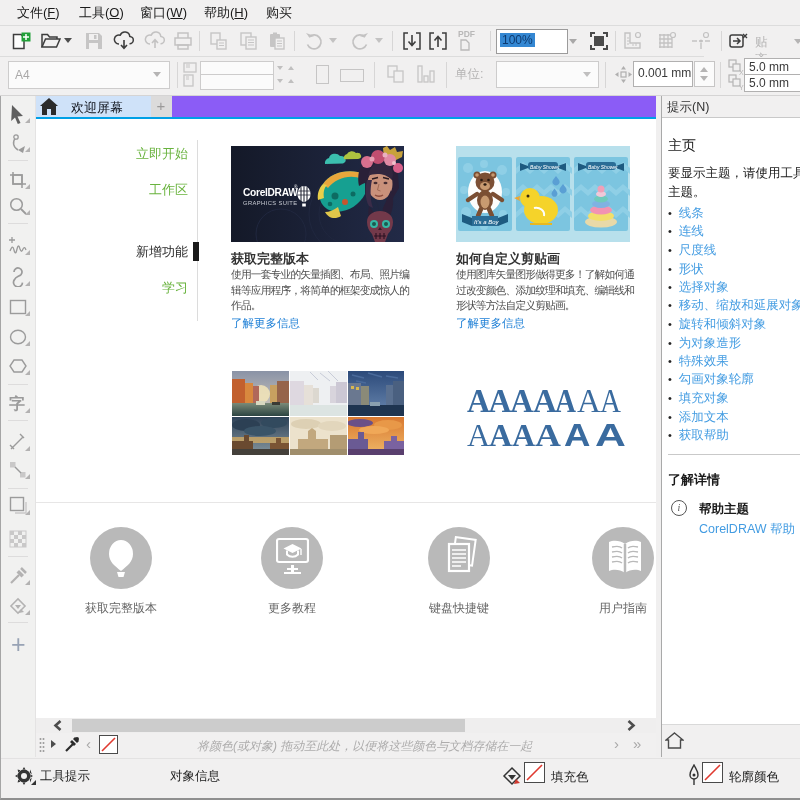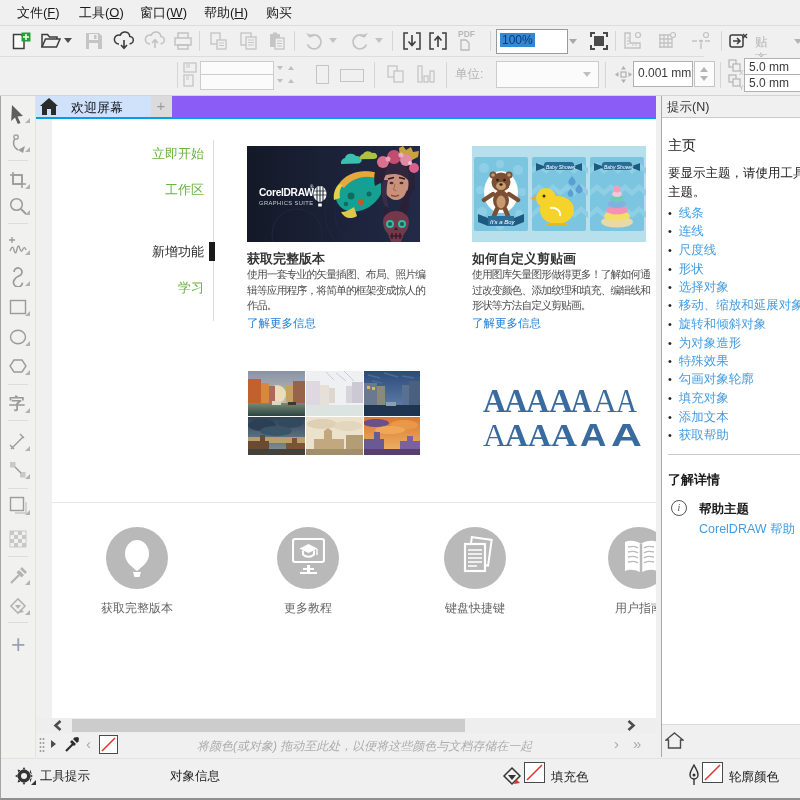--- a/index.html
+++ b/index.html
@@ -11,21 +11,21 @@
 #toolbar{left:0;top:26px;width:704px;height:30px;background:#f1f0f0;border-bottom:1px solid #dcdcdc;}
 #propbar{left:0;top:57px;width:800px;height:38px;background:#f1f0f0;border-bottom:1px solid #d5d4d4;}
 #tabbar{left:36px;top:96px;width:620px;height:21px;background:#8b5cf6;}
 #tabblue{left:36px;top:117px;width:620px;height:2px;background:#00a0e6;}
 .vsep{position:absolute;width:1px;background:#d7d6d6;top:5px;height:20px;}
 .vsep3{position:absolute;width:1px;background:#d7d6d6;top:5px;height:26px;}
 
 #toolbox{left:0;top:96px;width:36px;height:661px;background:#f1f1f0;border-right:1px solid #e4e3e3;box-sizing:border-box;}
 .tsep{position:absolute;left:8px;width:20px;height:1px;background:#dddcdc;}
 
-#doc{left:36px;top:119px;width:620px;height:599px;background:#ffffff;margin-left:16px;}
+#doc{left:36px;top:119px;width:620px;height:599px;background:#ffffff;}
 #hscroll{left:36px;top:718px;width:620px;height:15px;background:#efeeee;}
 #palrow{left:36px;top:733px;width:620px;height:24px;background:#f1f0f0;}
 #sash{left:656px;top:96px;width:5px;height:661px;background:#f0efef;border-right:1px solid #a9a9a9;}
 
 #docker{left:662px;top:96px;width:138px;height:661px;background:#ffffff;}
 #dockhead{left:662px;top:96px;width:138px;height:21px;background:#f1f0f0;border-bottom:1px solid #c9c9c9;}
 #dockfoot{left:662px;top:724px;width:138px;height:33px;background:#f1f0f0;border-top:1px solid #d9d9d9;}
 #statusbar{left:0;top:758px;width:800px;height:39px;background:#f1f0f0;border-top:1px solid #e3e2e2;}
 #winborder{left:0;top:96px;width:800px;height:702px;border-left:1px solid #a5a5a5;border-right:1px solid #a5a5a5;border-bottom:2px solid #8f8f8f;pointer-events:none;}
 
@@ -148,20 +148,24 @@
 <div class="vsep" style="left:721px"></div>
 <svg class="abs" style="left:728px;top:5px" width="21" height="20" viewBox="0 0 21 20">
         <rect x="2" y="4" width="13" height="12" rx="2" fill="none" stroke="#3d3d3d" stroke-width="1.5"></rect>
         <path d="M5 10 h6 M9 7 l3 3 l-3 3" fill="none" stroke="#3d3d3d" stroke-width="1.5"></path>
         <path d="M15 3 l4 4 M19 3 l-4 4" stroke="#3d3d3d" stroke-width="1.4"></path>
       </svg>
 <div class="abs" style="left:755px;top:8px;font-size:12.5px;color:#b5b4b4;">贴齐(T)</div>
 <div class="abs" style="left:794px;top:13px;width:0;height:0;border-left:4px solid transparent;border-right:4px solid transparent;border-top:5px solid #b5b4b4"></div>
 </div>
 <div class="abs" id="propbar">
+<div class="abs" style="left:8px;top:4px;width:160px;height:26px;background:#fbfbfb;border:1px solid #cdcccc">
+        <span style="position:absolute;left:6px;top:6px;font-size:12px;color:#a9a8a8">A4</span>
+        <div style="position:absolute;right:8px;top:10px;width:0;height:0;border-left:4px solid transparent;border-right:4px solid transparent;border-top:5px solid #b5b4b4"></div>
+      </div>
 <div class="vsep3" style="left:177px"></div>
 <svg class="abs" style="left:183px;top:5px" width="15" height="25" viewBox="0 0 15 25">
         <rect x="1" y="1" width="12" height="9" fill="none" stroke="#c6c5c5" stroke-width="1.3"></rect>
         <path d="M3 3h4M3 5h4" stroke="#c6c5c5"></path>
         <rect x="1" y="13" width="9" height="11" fill="none" stroke="#c6c5c5" stroke-width="1.3"></rect>
         <path d="M3 15h3M3 17h3" stroke="#c6c5c5"></path>
       </svg>
 <div class="abs" style="left:200px;top:4px;width:72px;height:27px;background:#fbfbfb;border:1px solid #cdcccc"></div>
 <div class="abs" style="left:200px;top:17px;width:74px;height:1px;background:#cdcccc"></div>
 <div class="abs" style="left:277px;top:9px;width:0;height:0;border-left:3.5px solid transparent;border-right:3.5px solid transparent;border-top:4.5px solid #c0bfbf"></div>

